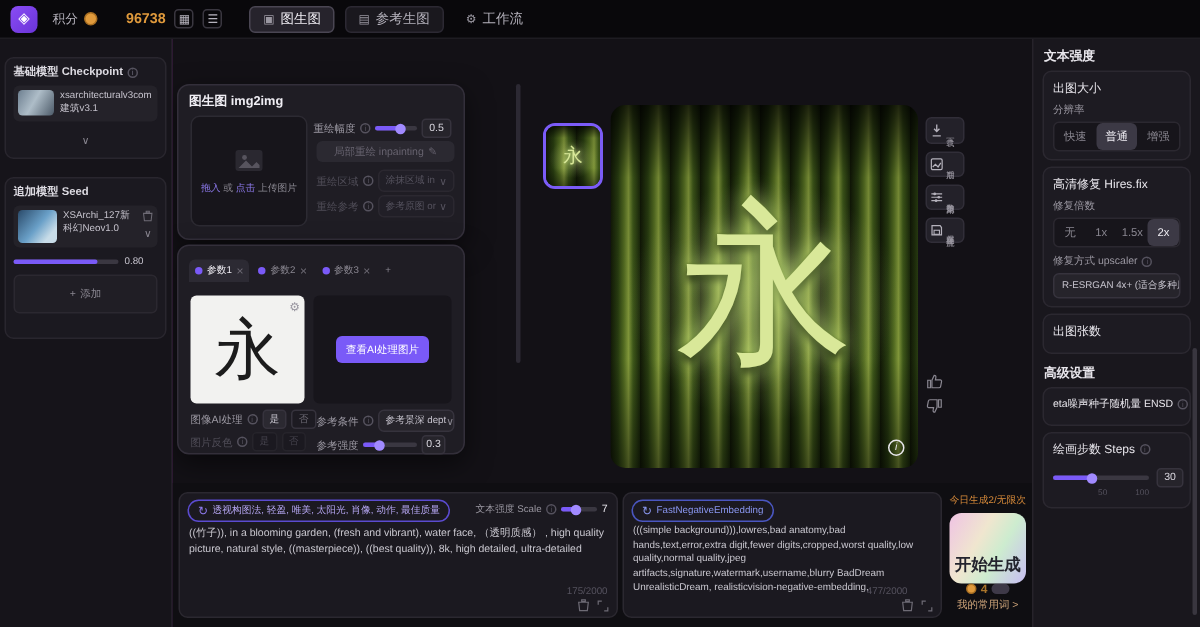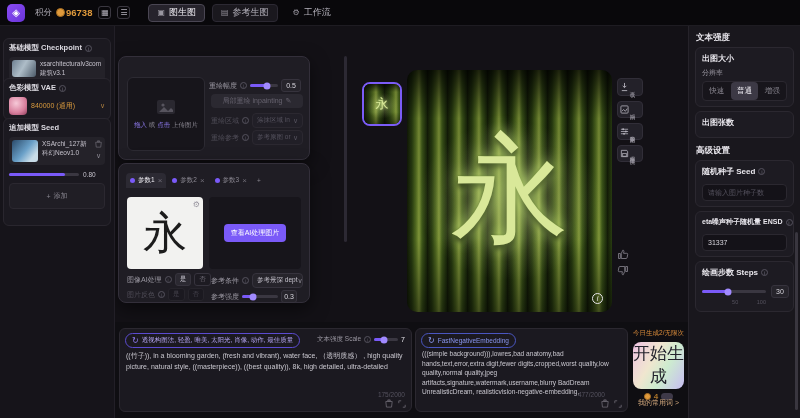--- a/index.html
+++ b/index.html
@@ -22,36 +22,36 @@
   .slider{position:relative;height:3px;border-radius:2px;background:#3a3741;flex:none}
   .slider .fill{position:absolute;left:0;top:0;bottom:0;border-radius:2px;background:#7a5af8}
   .slider .knob{position:absolute;top:50%;width:7px;height:7px;border-radius:50%;background:#a18aff;transform:translate(-50%,-50%)}
   .valbox{background:#26242b;border:1px solid #36333d;border-radius:3px;color:#d8d6de;
           font-size:7px;text-align:center;padding:2px 0;flex:none}
   .seg{display:flex;background:#17151b;border:1px solid #2b2830;border-radius:4px}
   .seg .opt{flex:1;text-align:center;font-size:7.5px;color:#8a8791;padding:4px 0;border-radius:4px;cursor:pointer;white-space:nowrap}
   .seg .opt.active{background:#3c3945;color:#f0eef4}
   .seg .opt.disabled{color:#45424d}
   .card{background:#1d1b22;border:1px solid #2b2830;border-radius:6px;padding:5px 6px}
-  .ctitle{font-size:8px;font-weight:bold;color:#e8e6ec;white-space:nowrap}
+  .ctitle{font-size:8px;font-weight:normal;color:#e8e6ec;white-space:nowrap}
   .drop{display:flex;align-items:center;justify-content:space-between;background:#26242b;
         border:1px solid #36333d;border-radius:4px;padding:3px 5px;font-size:6.5px;color:#c5c2cc;white-space:nowrap;overflow:hidden}
   .tinput{width:100%;background:#141218;border:1px solid #2b2830;border-radius:4px;color:#d8d6de;
           font-size:7px;padding:4px 5px;outline:none;font-family:inherit}
   .tinput::placeholder{color:#55525e}
 
   
   .topbar{position:absolute;left:0;top:0;right:0;height:26px;background:#09080b;border-bottom:1px solid #1e1c22;
           display:flex;align-items:center;z-index:40}
   .logo{width:18px;height:18px;margin-left:7px;border-radius:5px;background:linear-gradient(135deg,#8a4cf5,#6a34d8);
         display:flex;align-items:center;justify-content:center;color:#fff;font-size:10px}
   .logo::after{content:"◈"}
   .pts-label{font-size:8.5px;color:#b5b2bc;margin-left:10px}
   .coin{width:9px;height:9px;border-radius:50%;background:#e09a3c;border:1.5px solid #a96f22;margin-left:4px}
-  .pts-val{font-size:9.5px;font-weight:bold;color:#e09a3c;margin-left:1px}
+  .pts-val{font-size:9.5px;font-weight:bold;color:#e09a3c;margin-left:19px}
   .tbbtn{width:13px;height:13px;border:1px solid #3a3740;border-radius:3px;margin-left:6px;color:#b5b2bc;
          font-size:8px;line-height:12px;text-align:center}
   .maintabs{display:flex;align-items:center;margin-left:18px;gap:7px}
   .mtab{display:flex;align-items:center;gap:4px;height:18px;padding:0 8px;border-radius:4px;font-size:9px;color:#b5b2bc;
         background:#1a181e;border:1px solid #2c2933}
   .mtab.active{background:#26232c;border-color:#4a4653;color:#f0eef4}
   .mtab.plain{background:none;border:none}
   .ticon{font-size:8px;color:#9a97a1}
 
   
@@ -133,21 +133,21 @@
   .botbar{position:absolute;left:115px;right:112px;top:322px;bottom:0;background:#0f0e12;z-index:28}
   .ppanel{position:absolute;top:6px;background:#1b1920;border:1px solid #2b2830;border-radius:6px}
   .pill{position:absolute;left:5px;top:4px;display:flex;align-items:center;border:1px solid #5b4bd0;border-radius:8px;
         padding:2px 6px;font-size:6.5px;color:#b4a5f0;white-space:nowrap;max-width:200px;overflow:hidden}
   .ptext{position:absolute;left:6px;right:6px;top:22px;font-size:7px;line-height:1.5;color:#c9c7cf;overflow:hidden}
   .pcount{position:absolute;font-size:6.5px;color:#55525e}
   .pfoot{position:absolute;right:5px;bottom:3px;display:flex;gap:5px;align-items:center}
   .genq{font-size:6.5px;color:#d98b3a;text-align:center;white-space:nowrap}
   .genbtn{margin-top:4px;height:47px;border-radius:8px;text-align:center;
           background:linear-gradient(120deg,#efc3e4,#f0e6cf 38%,#cdeccf 62%,#c7bdf2);cursor:pointer}
-  .genbtn .t{font-size:17px;font-weight:normal;color:#23232d;padding-top:0}
+  .genbtn .t{font-size:11px;font-weight:bold;color:#23232d;padding-top:27px}
   .costrow{display:flex;align-items:center;justify-content:center;gap:3px;margin-top:4px}
   .costrow .c4{font-size:8px;color:#a9742a;font-weight:bold}
   .pillico{width:12px;height:7px;border-radius:4px;background:rgba(120,110,140,.45)}
   .fav{margin-top:9px;text-align:center;font-size:7px;color:#cfa57a;white-space:nowrap}
 </style>
 </head>
 <body>
 
 <div id="app">
 
@@ -180,30 +180,20 @@
       <div class="ltitle">
         <span>基础模型 Checkpoint</span><span class="info"></span>
       </div>
       <div class="mcard">
         <div class="mthumb" style="width:24px;height:17px;background:linear-gradient(120deg,#6d7f90,#aebdc8 45%,#4c5a68)"></div>
         <div class="mname" style="height:18px">xsarchitecturalv3com建筑v3.1</div>
       </div>
       <div class="centerchev"><span class="chev"></span></div>
     </div>
 
-    <div class="lpanel" style="top:52px">
-      <div class="ltitle">
-        <span>色彩模型 VAE</span><span class="info"></span>
-      </div>
-      <div style="display:flex;align-items:center;gap:4px;margin-top:4px">
-        <div class="mthumb" style="width:18px;height:18px;border-radius:4px;background:radial-gradient(circle at 40% 35%,#f6c9d8,#d87f9d 60%,#8f3d5c)"></div>
-        <span style="font-size:7px;color:#d99a3d;flex:1;white-space:nowrap">840000 (通用)</span>
-        <span class="chev" style="color:#a97d3f"></span>
-      </div>
-    </div>
 
     <div class="lpanel" style="top:92px;height:108px">
       <div class="ltitle">追加模型 Seed</div>
       <div class="mcard">
         <div class="mthumb" style="width:26px;height:22px;background:linear-gradient(130deg,#2a4a6a,#6aa0c8 50%,#c8dce8 80%)"></div>
         <div style="flex:1">
           <div class="mname" style="height:18px;width:48px">XSArchi_127新科幻Neov1.0</div>
         </div>
         <div style="display:flex;flex-direction:column;align-items:center;gap:4px">
           <svg width="7" height="8" viewBox="0 0 10 11">
@@ -277,20 +267,21 @@
         <path d="M1.5 5.5h1.8v5H1.5zM4.3 10.5v-5L5.8 2.2c.9 0 1.3.6 1.1 1.5L6.6 5.3h3.2c.6 0 1 .5.9 1.1l-.6 3.2c-.1.5-.5.9-1.1.9H4.3z" fill="none" stroke="#8a8791" stroke-width=".8"></path>
       </svg>
     <svg width="12" height="12" viewBox="0 0 12 12">
         <g transform="rotate(180 6 6)">
           <path d="M1.5 5.5h1.8v5H1.5zM4.3 10.5v-5L5.8 2.2c.9 0 1.3.6 1.1 1.5L6.6 5.3h3.2c.6 0 1 .5.9 1.1l-.6 3.2c-.1.5-.5.9-1.1.9H4.3z" fill="none" stroke="#8a8791" stroke-width=".8"></path>
         </g>
       </svg>
   </div>
 
   <div class="midpanel" style="top:56px;height:104px">
+    <div class="mptitle">图生图 img2img</div>
     <div class="upload">
       <svg width="20" height="16" viewBox="0 0 20 16">
           <rect x="1" y="1" width="18" height="14" rx="2" fill="#2a2830"></rect>
           <circle cx="7" cy="6" r="1.6" fill="#57545e"></circle>
           <path d="M3 13l5-5 4 4 3-3 2 2v2z" fill="#57545e"></path>
         </svg>
       <div class="uptext">
         <span class="pur">拖入</span>
         <span>或</span>
         <span class="pur">点击</span>
@@ -391,39 +382,46 @@
       <div class="card rcard">
         <div class="ctitle">出图大小</div>
         <span class="lbl">分辨率</span>
         <div class="seg">
           <span class="opt">快速</span>
           <span class="opt active">普通</span>
           <span class="opt">增强</span>
         </div>
       </div>
 
+      <div class="card rcard">
+        <div class="ctitle">高清修复 Hires.fix</div>
+        <span class="lbl">修复倍数</span>
+        <div class="seg">
+          <span class="opt">无</span>
+          <span class="opt">1x</span>
+          <span class="opt">1.5x</span>
+          <span class="opt active">2x</span>
+        </div>
+        <span class="lbl"><span>修复方式 upscaler</span><span class="info"></span></span>
+        <div class="drop">
+          <span>R-ESRGAN 4x+ (适合多种风</span>
+        </div>
+      </div>
 
       <div class="card rcard">
         <div class="ctitle" style="margin-bottom:4px">出图张数</div>
       </div>
 
       <div class="sect" style="margin-top:7px">高级设置</div>
 
-      <div class="card rcard">
-        <div class="ctitle" style="margin-bottom:4px">
-          <span>随机种子 Seed</span><span class="info"></span>
-        </div>
-        <input class="tinput" placeholder="请输入图片种子数" style="">
-      </div>
 
       <div class="card rcard">
         <div class="ctitle" style="font-size:7px;margin-bottom:4px">
           <span>eta噪声种子随机量 ENSD</span><span class="info"></span>
         </div>
-        <input class="tinput" value="31337" style="">
       </div>
 
       <div class="card rcard">
         <div class="ctitle">
           <span>绘画步数 Steps</span><span class="info"></span>
         </div>
         <div class="srow">
           <div class="slider" style="width:64px">
               <div class="fill" style="width:40%"></div>
               <div class="knob" style="left:40%"></div>

